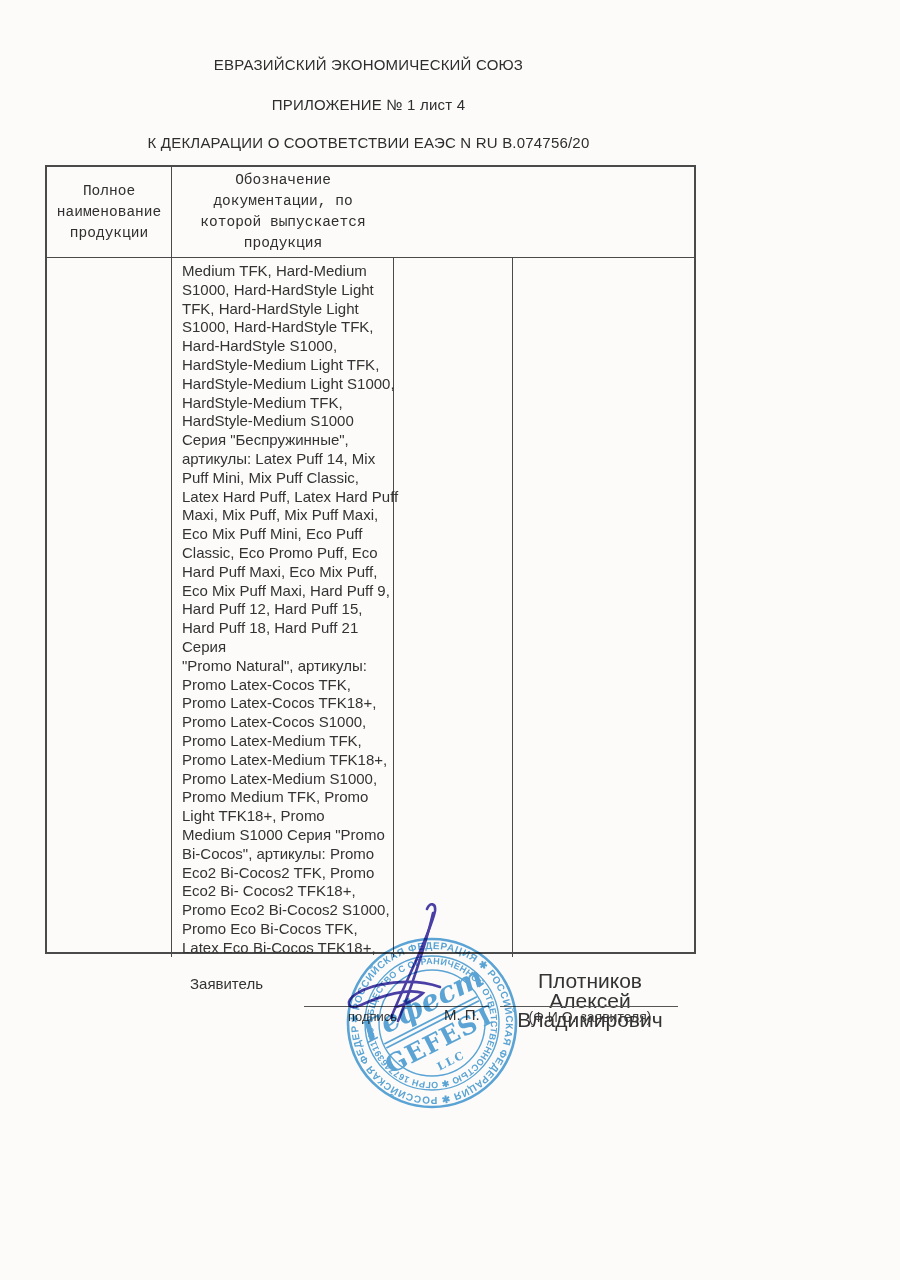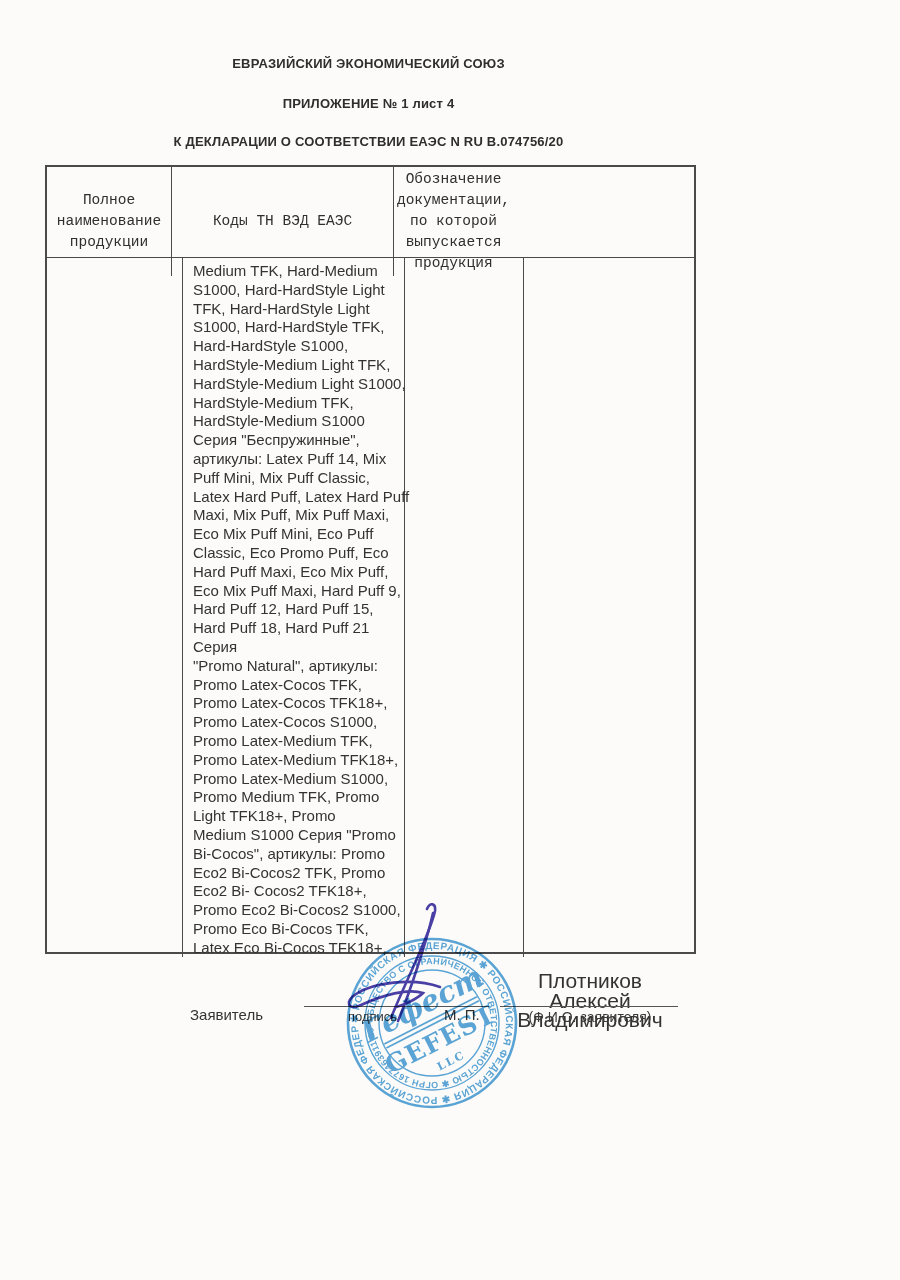--- a/index.html
+++ b/index.html
@@ -4,41 +4,41 @@
 <style>
   html,body{margin:0;padding:0;}
   body{
     width:900px;height:1280px;position:relative;
     background:#fcfbf9;
     font-family:"Liberation Sans", sans-serif;
     color:#383838;
     overflow:hidden;
   }
   .doc-header{position:absolute;left:45px;top:0;width:647px;text-align:center;}
-  .doc-header .h-line{position:absolute;left:0;width:100%;font-weight:bold;font-size:13px;letter-spacing:.2px;color:#2e2e2e;text-align:center;}
+  .doc-header .h-line{position:absolute;left:0;width:100%;font-weight:normal;font-size:15px;letter-spacing:.2px;color:#2e2e2e;text-align:center;}
   .h1{top:56px;}
   .h2{top:96px;}
   .h3{top:134px;}
 
   .tbl{position:absolute;left:45px;top:165px;width:647px;border:2px solid #4a4a4a;}
   .tbl-row{display:grid;grid-template-columns:125px 222px 119px 1fr;}
   .tbl-head{border-bottom:1.5px solid #4a4a4a;height:90px;font-family:Liberation Mono, monospace;}
-  .tbl-body{height:694px;padding-left:11px;}
+  .tbl-body{height:694px;}
   .cell{border-right:1.5px solid #4a4a4a;box-sizing:border-box;}
   .cell:last-child{border-right:none;}
   .head-cell{
     display:flex;align-items:center;justify-content:center;text-align:center;
     font-size:14.5px;line-height:21px;color:#2f2f2f;padding:2px 8px;
   }
   .body-cell{font-size:15px;color:#333;}
   .ident-cell{padding:4px 6px 0 10px;line-height:18.8px;white-space:nowrap;}
   .ident-cell div{height:18.8px;}
 
   .footer-text{position:absolute;font-size:15px;color:#333;}
-  .applicant-label{left:190px;top:1006px;}
+  .applicant-label{left:190px;top:975px;}
   .seal-mark{left:444px;top:1006px;z-index:3;}
   .sig-line{position:absolute;left:304px;top:1006px;width:185px;border-top:1.4px solid #555;}
   .sig-caption{position:absolute;left:348px;top:1009px;font-size:13px;color:#3a3a3a;}
   .name-block{position:absolute;left:500px;top:971px;width:180px;text-align:center;font-size:21px;line-height:19.5px;color:#333;}
   .name-line{position:absolute;left:500px;top:1006px;width:178px;border-top:1.4px solid #555;}
   .name-caption{position:absolute;left:500px;top:1009px;width:180px;text-align:center;font-size:14px;color:#3a3a3a;}
 
   .stamp-svg{position:absolute;left:317px;top:908px;z-index:4;mix-blend-mode:multiply;opacity:.92;filter:blur(.3px);}
   .signature-svg{position:absolute;left:280px;top:895px;z-index:5;mix-blend-mode:multiply;}
 </style>
@@ -47,21 +47,20 @@
 
 <div class="doc-header">
   <div class="h-line h1">ЕВРАЗИЙСКИЙ ЭКОНОМИЧЕСКИЙ СОЮЗ</div>
   <div class="h-line h2">ПРИЛОЖЕНИЕ № 1 лист 4</div>
   <div class="h-line h3">К ДЕКЛАРАЦИИ О СООТВЕТСТВИИ ЕАЭС N RU В.074756/20</div>
 </div>
 
 <div class="tbl">
   <div class="tbl-row tbl-head">
     <div class="cell head-cell">Полное наименование продукции</div>
-    <div class="cell head-cell">Коды ТН ВЭД ЕАЭС</div>
     <div class="cell head-cell">Обозначение документации, по которой выпускается продукция</div>
   </div>
   <div class="tbl-row tbl-body">
     <div class="cell body-cell"></div>
     <div class="cell body-cell ident-cell">
         <div>Medium TFK, Hard-Medium</div>
         <div>S1000, Hard-HardStyle Light</div>
         <div>TFK, Hard-HardStyle Light</div>
         <div>S1000, Hard-HardStyle TFK,</div>
         <div>Hard-HardStyle S1000,</div>

